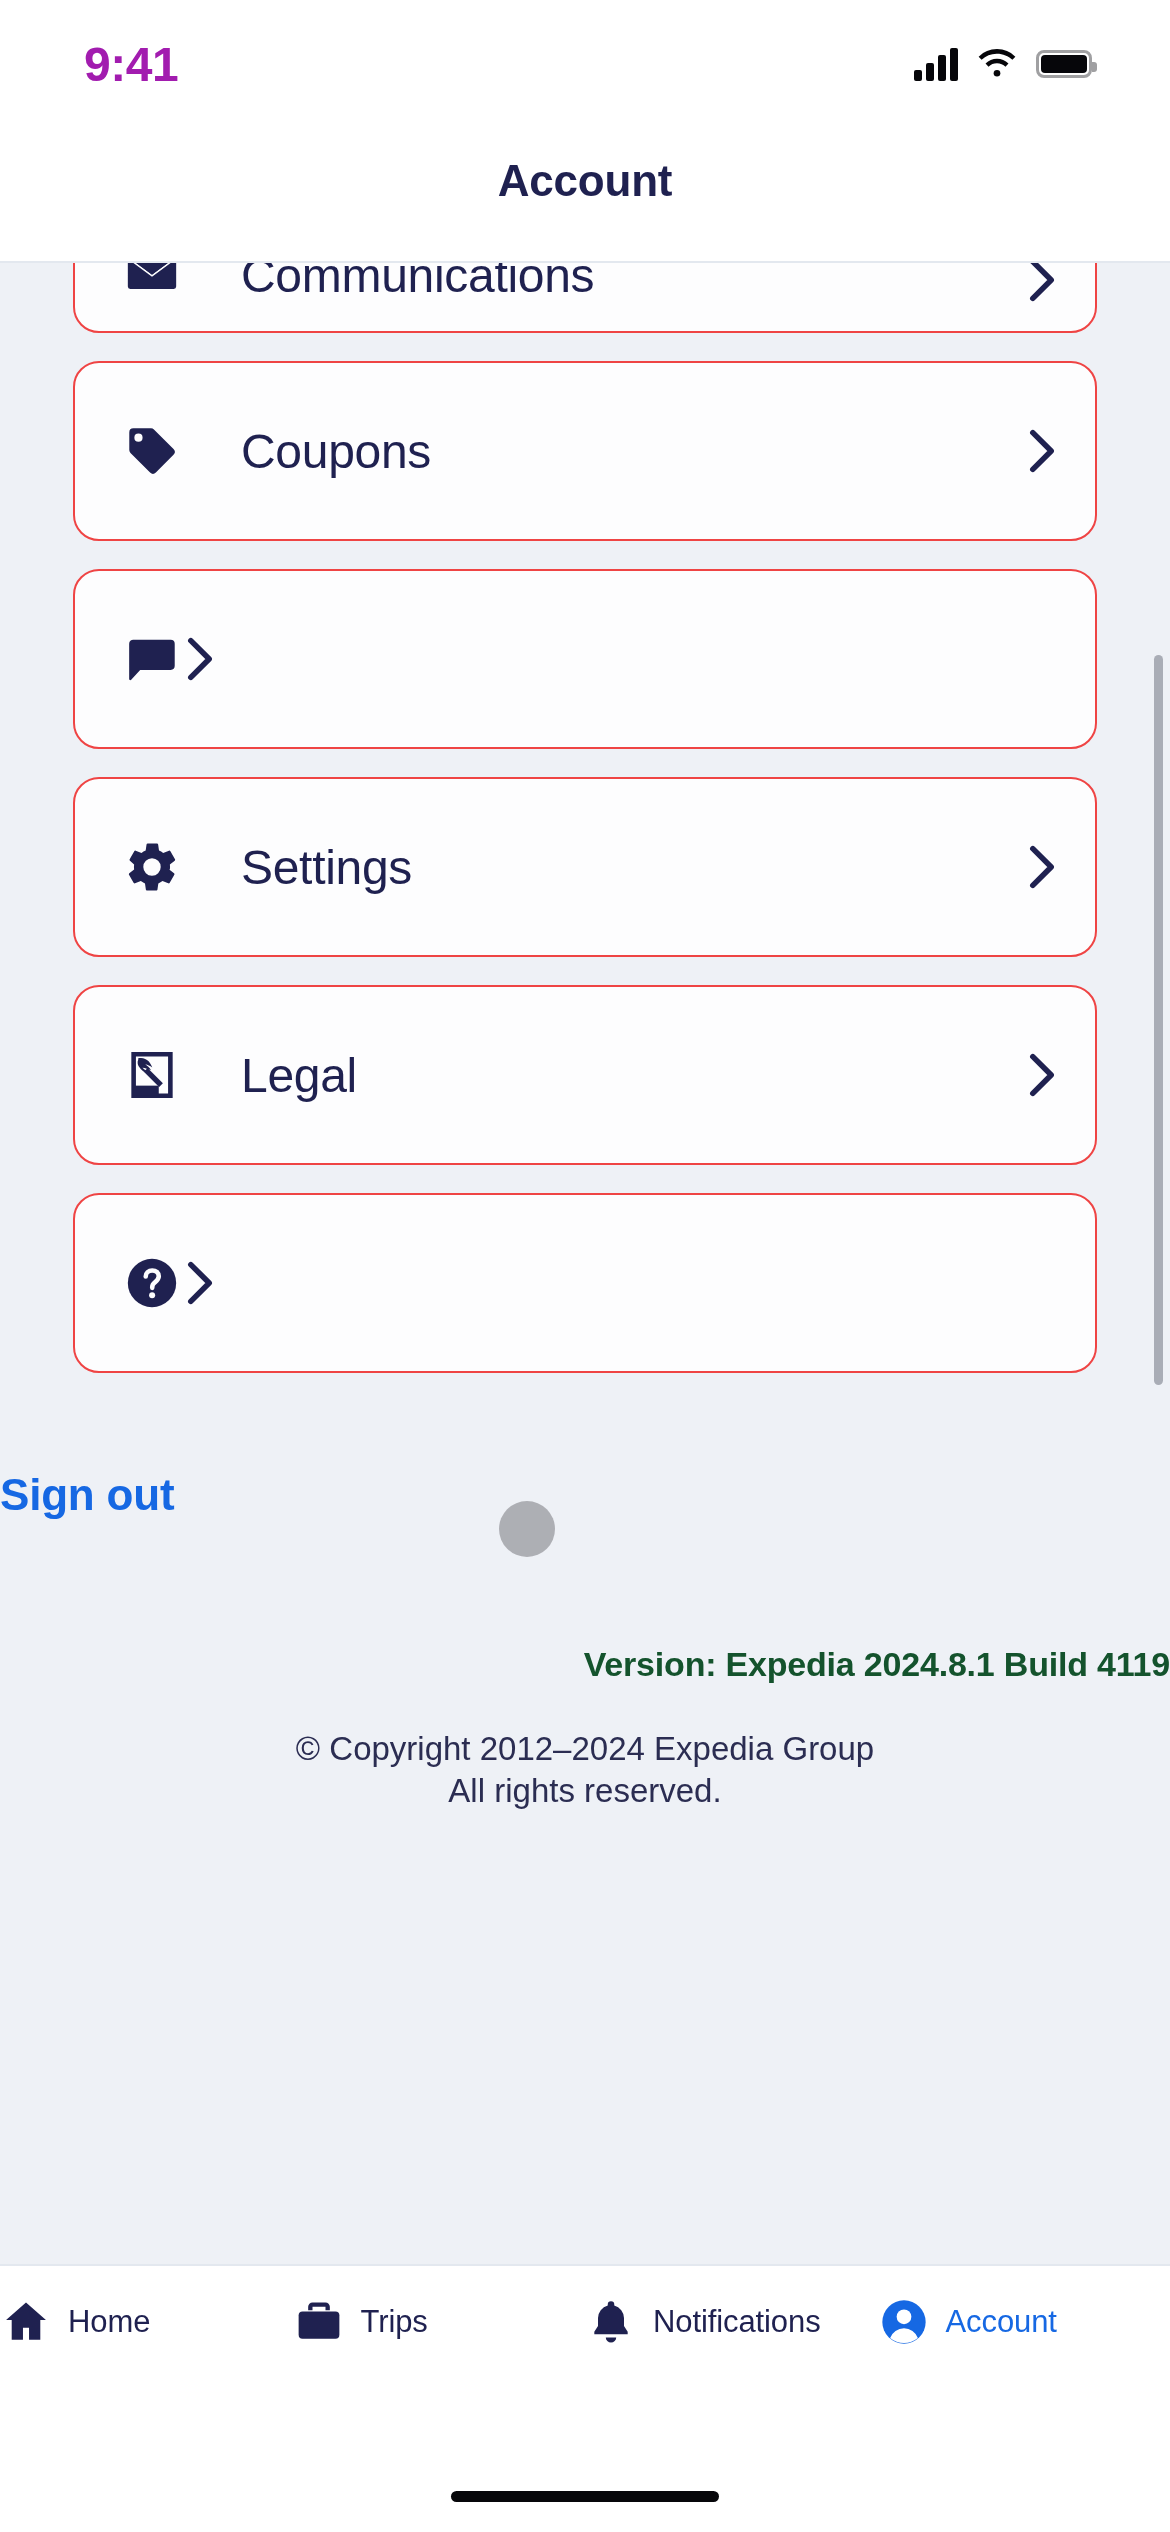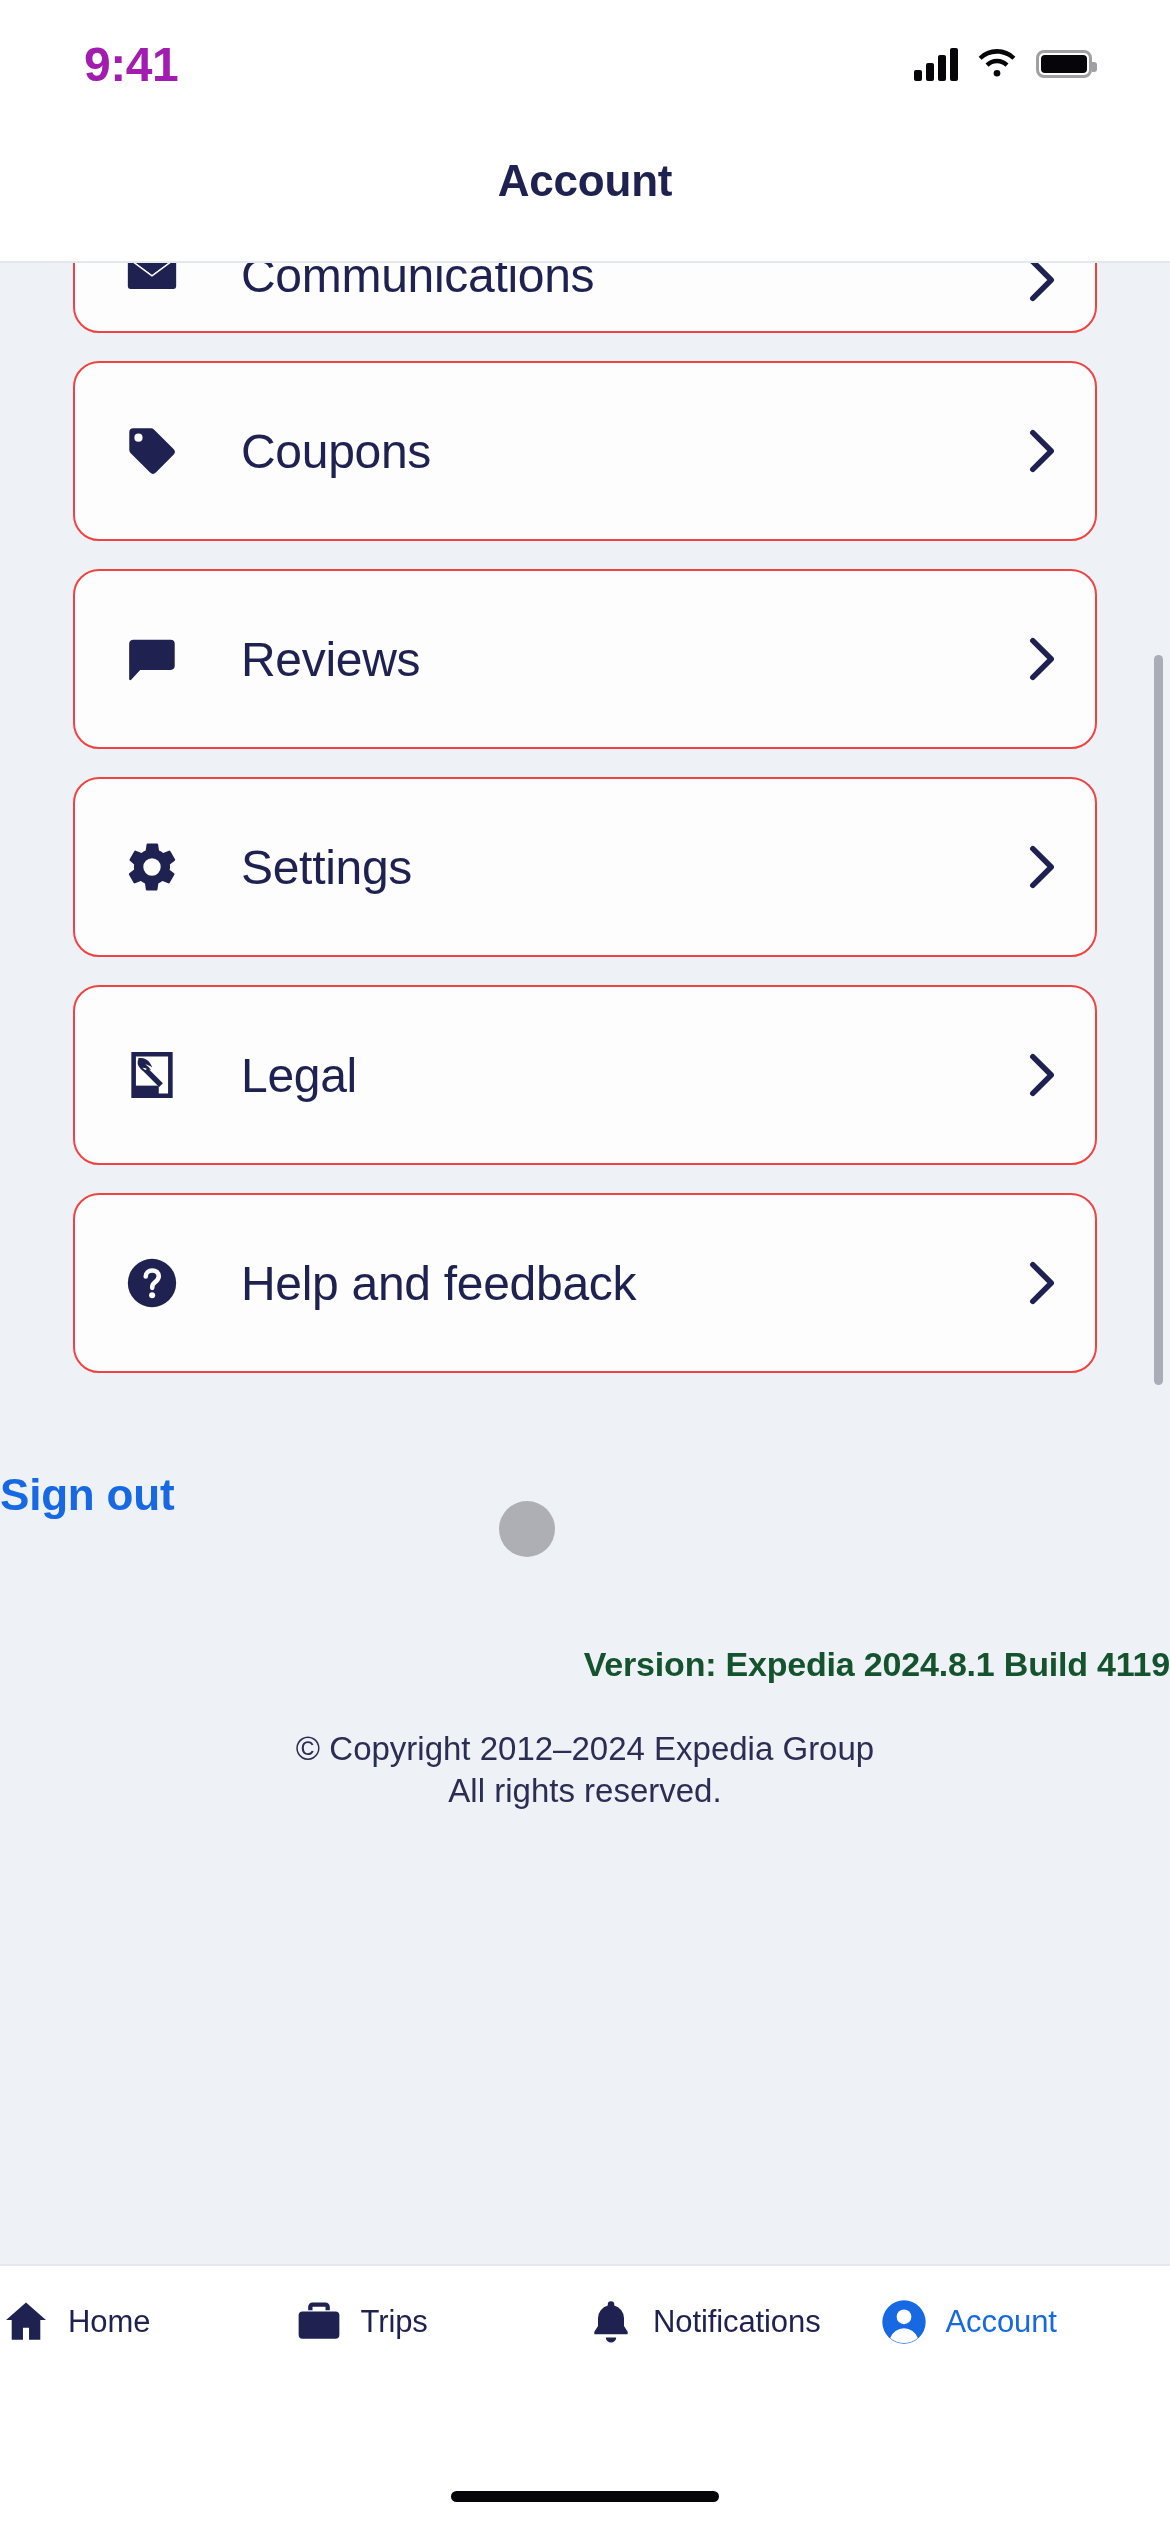--- a/index.html
+++ b/index.html
@@ -226,21 +226,20 @@
         </svg>
     </div>
 
 
     <div class="card">
       <span class="card-icon">
         <svg viewBox="0 0 24 24" width="58" height="58">
             <path fill="currentColor" d="M4.3 4h15.4a1.7 1.7 0 0 1 1.7 1.7v9.1a1.7 1.7 0 0 1-1.7 1.7H7.1L3.4 20.6a.5.5 0 0 1-.85-.35V5.7A1.7 1.7 0 0 1 4.3 4z"></path>
           </svg>
       </span>
-      <span class="card-label">Reviews</span>
       <svg class="chev" viewBox="0 0 12 20">
           <path d="M2 2l8 8-8 8" fill="none" stroke="#1f2150" stroke-width="2.4" stroke-linecap="round" stroke-linejoin="round"></path>
         </svg>
     </div>
 
     <div class="card">
       <span class="card-icon">
         <svg viewBox="0 0 24 24" width="58" height="58">
             <path fill="currentColor" d="M19.4 13a7.6 7.6 0 0 0 0-2l2-1.6a.5.5 0 0 0 .12-.63l-1.9-3.3a.5.5 0 0 0-.6-.22l-2.4.95a7.5 7.5 0 0 0-1.72-1l-.36-2.5a.5.5 0 0 0-.5-.42h-3.8a.5.5 0 0 0-.5.42l-.36 2.5c-.62.25-1.2.59-1.72 1l-2.4-.95a.5.5 0 0 0-.6.22l-1.9 3.3a.5.5 0 0 0 .12.63L4.6 11a7.6 7.6 0 0 0 0 2l-2 1.6a.5.5 0 0 0-.12.63l1.9 3.3c.13.22.39.31.6.22l2.4-.95c.53.41 1.1.75 1.72 1l.36 2.5c.04.24.25.42.5.42h3.8c.25 0 .46-.18.5-.42l.36-2.5a7.5 7.5 0 0 0 1.72-1l2.4.95c.22.09.48 0 .6-.22l1.9-3.3a.5.5 0 0 0-.12-.63l-2-1.6zM12 15.6A3.6 3.6 0 1 1 12 8.4a3.6 3.6 0 0 1 0 7.2z"></path>
           </svg>
@@ -267,21 +266,20 @@
     </div>
 
     <div class="card">
       <span class="card-icon">
         <svg viewBox="0 0 24 24" width="58" height="58">
           <circle cx="12" cy="12" r="10" fill="currentColor"></circle>
           <path d="M9.4 9.3c0-1.5 1.2-2.5 2.7-2.5 1.55 0 2.7 1 2.7 2.45 0 1.2-.7 1.8-1.6 2.45-.8.58-1.1 1-1.1 1.95v.35" fill="none" stroke="#fdfdfe" stroke-width="1.9" stroke-linecap="round"></path>
           <circle cx="12.05" cy="17.1" r="1.25" fill="#fdfdfe"></circle>
         </svg>
       </span>
-      <span class="card-label">Help and feedback</span>
       <svg class="chev" viewBox="0 0 12 20">
           <path d="M2 2l8 8-8 8" fill="none" stroke="#1f2150" stroke-width="2.4" stroke-linecap="round" stroke-linejoin="round"></path>
         </svg>
     </div>
 
     <div class="signout-wrap">
       <button class="signout">Sign out</button>
       <span class="touch-dot"></span>
     </div>
 

